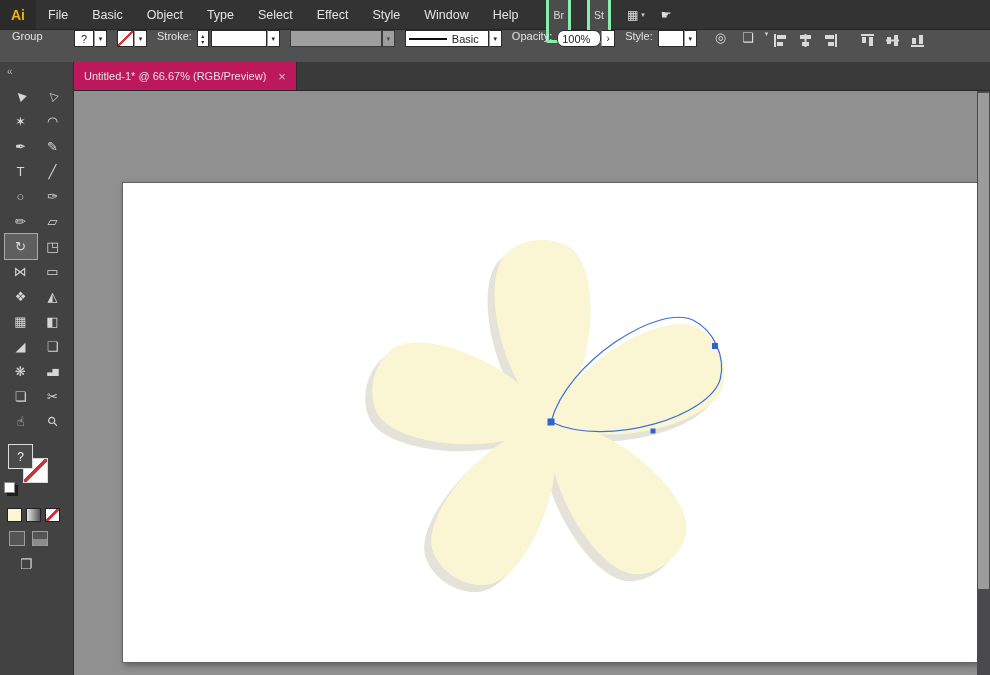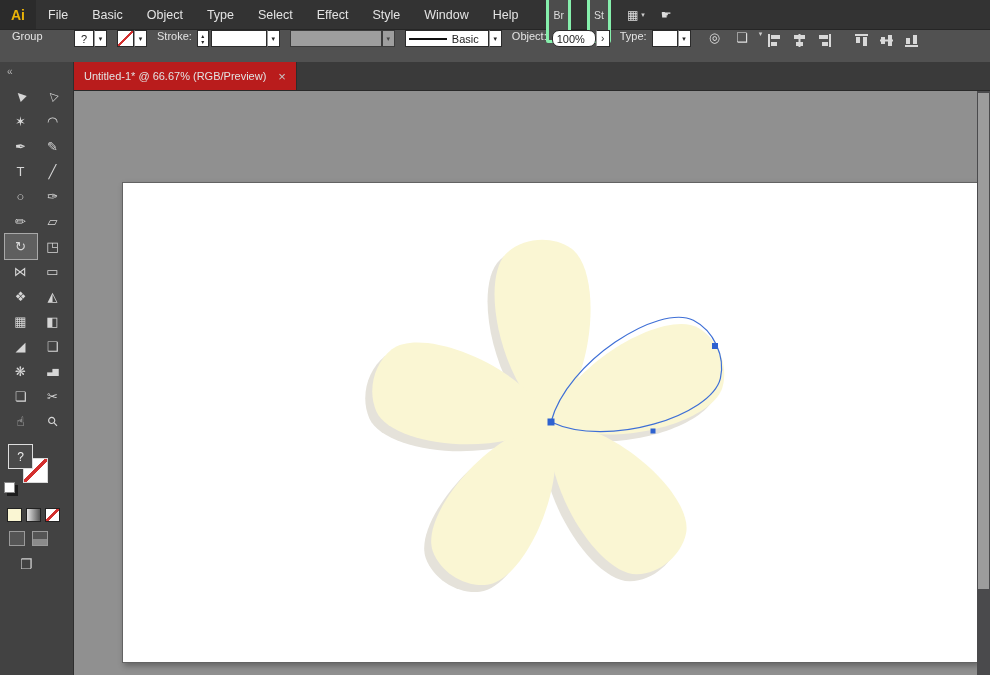--- a/index.html
+++ b/index.html
@@ -60,21 +60,21 @@
   .grad{background:linear-gradient(90deg,#e6e6e6,#555);}
   .none{background:linear-gradient(135deg,#fff 42%,#d3302f 42%,#d3302f 58%,#fff 58%);}
   .mode-row{display:flex;gap:7px;padding:9px 0 0 9px;}
   .mbtn{width:14px;height:13px;border:1px solid #9a9a9a;background:#555;}
   .mbtn2{background:linear-gradient(180deg,#555 55%,#8b8b8b 55%);}
   .screen-row{padding:10px 0 0 20px;color:#cfcfcf;font-size:14px;}
 
   
   .docarea{flex:1;display:flex;flex-direction:column;position:relative;min-width:0;}
   .tabstrip{height:28px;background:#3a3a3a;display:flex;border-bottom:1px solid #292929;}
-  .tab{height:28px;background:#b91c1c;color:#e2e2e2;font-size:11px;display:flex;align-items:center;padding:0 10px;gap:12px;border-right:1px solid #2c2c2c;}
+  .tab{height:28px;background:#be185d;color:#e2e2e2;font-size:11px;display:flex;align-items:center;padding:0 10px;gap:12px;border-right:1px solid #2c2c2c;}
   .tab-close{color:#c7c7c7;font-size:13px;cursor:pointer;}
   .canvas{flex:1;position:relative;background:#909090;overflow:hidden;}
   .artboard{position:absolute;left:48px;top:91px;width:854px;height:479px;background:#fff;border:1px solid #636363;box-shadow:2px 3px 6px rgba(0,0,0,.3);box-sizing:content-box;}
   .artboard svg{display:block;}
   .vscroll{position:absolute;top:0;right:0;bottom:0;width:13px;background:#4a4a4c;}
   .vthumb{position:absolute;top:2px;left:1px;right:1px;height:496px;background:#9c9c9c;}
 </style>
 </head>
 <body>
 
@@ -127,27 +127,27 @@
     </span>
 
     <span class="combo">
       <span class="field f-line">
         <span class="linesample"></span>
         <span>Basic</span>
       </span>
       <span class="chev">▾</span>
     </span>
 
-    <span class="lbl">Object:</span>
+    <span class="lbl">Opacity:</span>
     <span class="combo">
       <span class="field f-opacity">100%</span>
       <span class="more">›</span>
     </span>
 
-    <span class="lbl">Type:</span>
+    <span class="lbl">Style:</span>
     <span class="combo">
       <span class="field f-style"></span>
       <span class="chev">▾</span>
     </span>
 
     <span class="cb-ic">◎</span>
     <span class="cb-ic">❏</span>
     <span class="mb-chev">▾</span>
 
     <span class="al">

